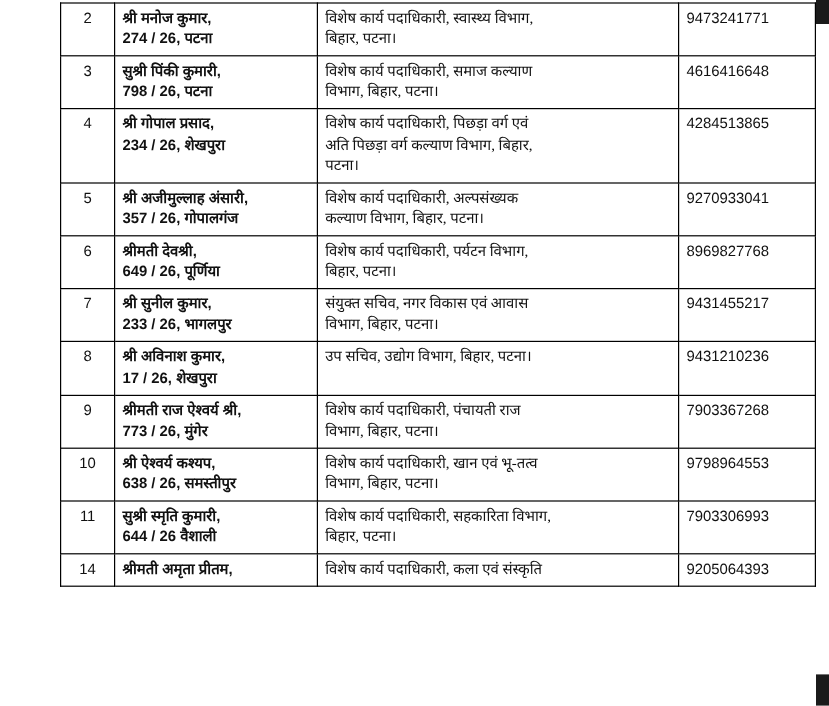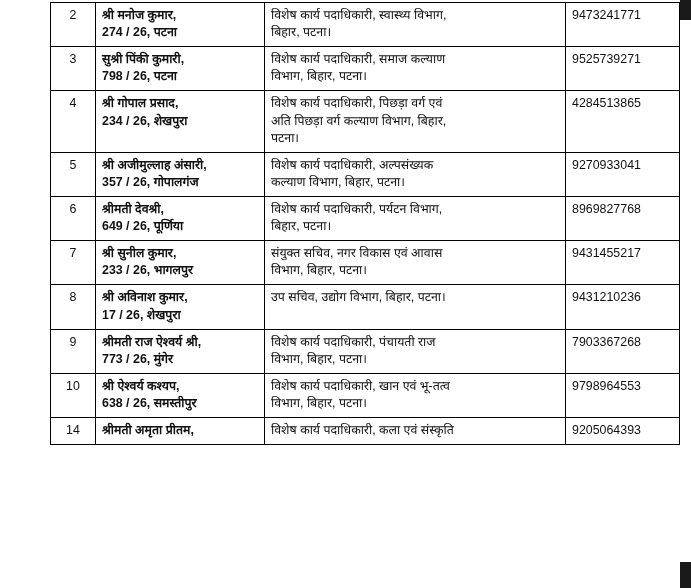--- a/index.html
+++ b/index.html
@@ -72,20 +72,21 @@
     vertical-align: top;
     padding-top: 5px;
     font-size: 12.6px;
   }
   td.c-name {
     width: 156px;
     font-weight: bold;
   }
   td.c-dept {
     width: 288px;
+    font-family: Liberation Serif, serif;
   }
   td.c-phone {
     width: 101px;
     text-align: left;
     font-size: 12.8px;
     padding-top: 5px;
     white-space: nowrap;
     margin-top: 20px;
   }
   .line2 {
@@ -126,21 +127,21 @@
         <td class="c-sl">3</td>
         <td class="c-name">
           <span class="line2">सुश्री पिंकी कुमारी,</span>
           <span class="line2">798 / 26, पटना</span>
         </td>
         <td class="c-dept justify">
           <span class="line2">विशेष कार्य पदाधिकारी, समाज कल्याण</span>
           <span class="line2">विभाग, बिहार, पटना।</span>
           <span class="line2"></span>
         </td>
-        <td class="c-phone">9525739271</td>
+        <td class="c-phone">4616416648</td>
       </tr>
 
       <tr>
         <td class="c-sl">4</td>
         <td class="c-name">
           <span class="line2">श्री गोपाल प्रसाद,</span>
           <span class="line2">234 / 26, शेखपुरा</span>
         </td>
         <td class="c-dept justify">
           <span class="line2">विशेष कार्य पदाधिकारी, पिछड़ा वर्ग एवं</span>
@@ -227,20 +228,33 @@
           <span class="line2">638 / 26, समस्तीपुर</span>
         </td>
         <td class="c-dept justify">
           <span class="line2">विशेष कार्य पदाधिकारी, खान एवं भू-तत्व</span>
           <span class="line2">विभाग, बिहार, पटना।</span>
           <span class="line2"></span>
         </td>
         <td class="c-phone">9798964553</td>
       </tr>
 
+      <tr>
+        <td class="c-sl">11</td>
+        <td class="c-name">
+          <span class="line2">सुश्री स्मृति कुमारी,</span>
+          <span class="line2">644 / 26 वैशाली</span>
+        </td>
+        <td class="c-dept justify">
+          <span class="line2">विशेष कार्य पदाधिकारी, सहकारिता विभाग,</span>
+          <span class="line2">बिहार, पटना।</span>
+          <span class="line2"></span>
+        </td>
+        <td class="c-phone">7903306993</td>
+      </tr>
 
 
 
       <tr>
         <td class="c-sl">14</td>
         <td class="c-name">
           <span class="line2">श्रीमती अमृता प्रीतम,</span>
 
         </td>
         <td class="c-dept justify">

